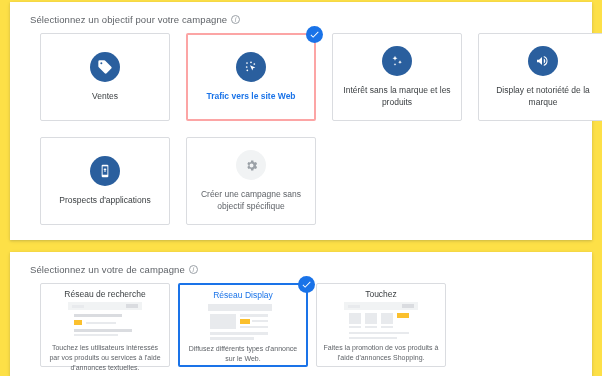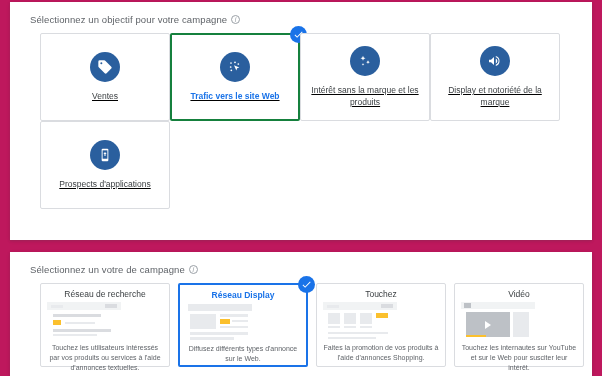--- a/index.html
+++ b/index.html
@@ -2,21 +2,21 @@
 <html><head>
 <meta charset="utf-8">
 <style>
   * { box-sizing: border-box; margin: 0; padding: 0; }
   html, body {
     width: 602px; height: 376px;
     background: #eceff1;
     font-family: "Liberation Sans", sans-serif;
     overflow: hidden;
   }
-  .page { width: 602px; height: 376px; position: relative; background: #be185d; }
+  .page { width: 602px; height: 376px; position: relative; background: #fde047; }
 
   .panel {
     background: #ffffff;
     box-shadow: 0 1px 2px rgba(60,64,67,.18), 0 1px 4px rgba(60,64,67,.10);
     position: absolute;
     left: 10px;
     width: 582px;
   }
   #objective-panel { top: 2px; height: 238px; }
   #campaign-type-panel { top: 252px; height: 124px; }
@@ -46,39 +46,38 @@
     font-size: 7px;
     line-height: 11px;
     color: #9aa0a6;
     font-style: italic;
   }
 
   
   .obj-grid {
     display: grid;
     grid-template-columns: repeat(4, 130px);
-    gap: 0;
+    gap: 16px;
     padding: 8px 6px 0 30px;
-    text-decoration: underline;
   }
   .obj-card {
     position: relative;
     height: 88px;
     border: 1px solid #dadce0;
     border-radius: 2px;
     background: #fff;
     display: flex;
     flex-direction: column;
     align-items: center;
     justify-content: center;
     padding: 6px 8px;
     cursor: pointer;
   }
   .obj-card.selected {
-    border: 2px solid #15803d;
+    border: 2px solid #fca5a5;
   }
   .obj-icon {
     width: 30px; height: 30px;
     border-radius: 50%;
     background: #2a5f9e;
     display: flex;
     align-items: center;
     justify-content: center;
     margin-bottom: 9px;
     flex: none;
@@ -115,32 +114,33 @@
     padding: 8px 0 0 30px;
   }
   .type-card {
     position: relative;
     height: 84px;
     border: 1px solid #dadce0;
     border-radius: 2px;
     background: #fff;
     display: flex;
     flex-direction: column;
+    align-items: center;
     padding: 5px 6px 4px;
     cursor: pointer;
   }
   .type-card.selected { border: 2px solid #1a73e8; }
   .type-title {
     font-size: 8.5px;
     color: #3c4043;
     text-align: center;
     margin-bottom: 3px;
     line-height: 1.2;
   }
-  .type-card.selected .type-title { color: #1a73e8; font-weight: bold; }
+  .type-card.selected .type-title { color: #1a73e8; font-weight: normal; }
   .thumb {
     width: 74px; height: 38px;
     position: relative;
     flex: none;
     margin-bottom: 3px;
   }
   .type-desc {
     font-size: 7px;
     color: #5f6368;
     text-align: center;
@@ -231,20 +231,28 @@
         <span class="obj-icon">
           <svg width="16" height="16" viewBox="0 0 24 24">
             <rect x="7" y="2.5" width="10" height="19" rx="1.6" fill="#fff"></rect>
             <rect x="8.4" y="5" width="7.2" height="12.6" fill="#2a5f9e"></rect>
             <path fill="#fff" d="M12 7.5l2.4 3h-1.6v3h-1.6v-3H9.6z"></path>
           </svg>
         </span>
         <span class="obj-label">Prospects d'applications</span>
       </div>
 
+      <div class="obj-card muted-card">
+        <span class="obj-icon muted">
+          <svg width="15" height="15" viewBox="0 0 24 24">
+              <path fill="#9aa0a6" d="M19.1 12.9a7.5 7.5 0 0 0 0-1.8l1.9-1.5-1.8-3.2-2.3.9a7.4 7.4 0 0 0-1.6-.9l-.3-2.4h-3.7l-.3 2.4a7.4 7.4 0 0 0-1.6.9l-2.3-.9-1.8 3.2 1.9 1.5a7.5 7.5 0 0 0 0 1.8l-1.9 1.5 1.8 3.2 2.3-.9a7.4 7.4 0 0 0 1.6.9l.3 2.4h3.7l.3-2.4a7.4 7.4 0 0 0 1.6-.9l2.3.9 1.8-3.2zM12 15.2A3.2 3.2 0 1 1 15.2 12 3.2 3.2 0 0 1 12 15.2z"></path>
+            </svg>
+        </span>
+        <span class="obj-label">Créer une campagne sans objectif spécifique</span>
+      </div>
 
     </div>
   </div>
 
   <div class="panel" id="campaign-type-panel">
     <div class="section-label">
       <span>Sélectionnez un votre de campagne</span>
       <span class="info-icon"></span>
     </div>
 
@@ -300,32 +308,17 @@
           <span class="bar yellow" style="left:53px;top:11px;width:12px;height:5px;"></span>
           <span class="bar" style="left:5px;top:24px;width:12px;height:2px;"></span>
           <span class="bar" style="left:21px;top:24px;width:12px;height:2px;"></span>
           <span class="bar" style="left:37px;top:24px;width:12px;height:2px;"></span>
           <span class="bar" style="left:5px;top:30px;width:60px;height:2px;"></span>
           <span class="bar" style="left:5px;top:34.5px;width:48px;height:2px;"></span>
         </span>
         <span class="type-desc">Faites la promotion de vos produits à l'aide d'annonces Shopping.</span>
       </div>
 
-      <div class="type-card">
-        <span class="type-title">Vidéo</span>
-        <span class="thumb">
-          <span class="tw"></span>
-          <span class="topbar" style="height:7px;"></span>
-          <span class="bar grey" style="left:3px;top:1px;width:7px;height:5px;"></span>
-          <span class="bar grey" style="left:5px;top:10px;width:44px;height:25px;"></span>
-          <span class="bar yellow" style="left:5px;top:33px;width:20px;height:2px;"></span>
-          <span class="bar" style="left:52px;top:10px;width:16px;height:25px;"></span>
-          <span class="play-wrap" style="left:5px;top:10px;width:44px;height:25px;">
-            <span class="play-tri"></span>
-          </span>
-        </span>
-        <span class="type-desc">Touchez les internautes sur YouTube et sur le Web pour susciter leur intérêt.</span>
-      </div>
 
     </div>
   </div>
 
 </div>
 
 </body></html>

